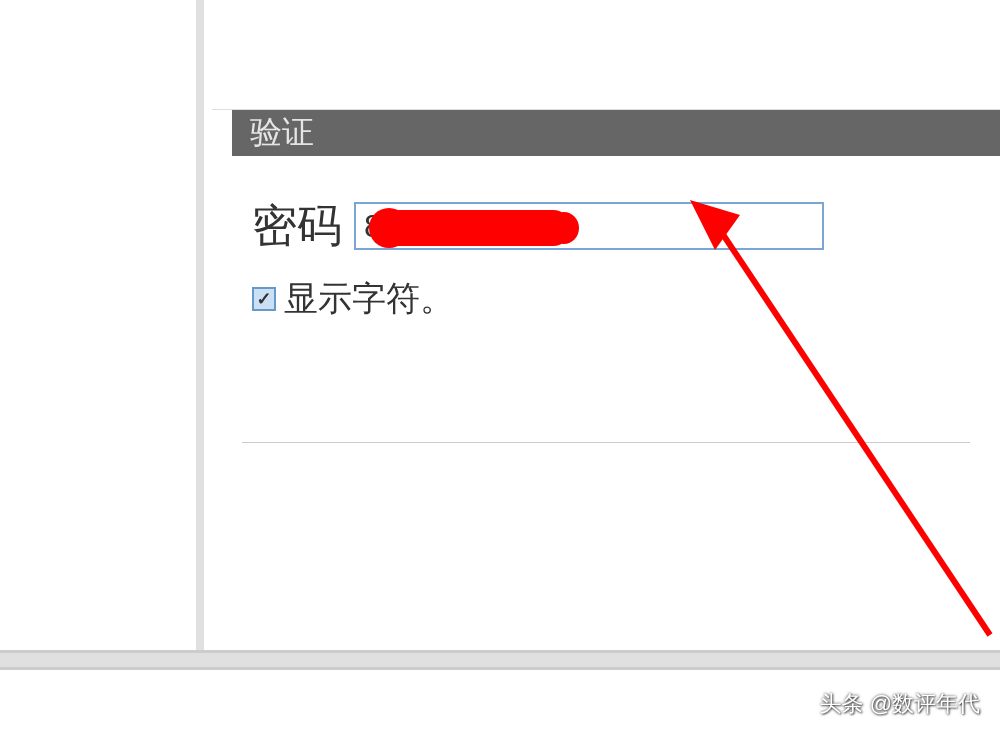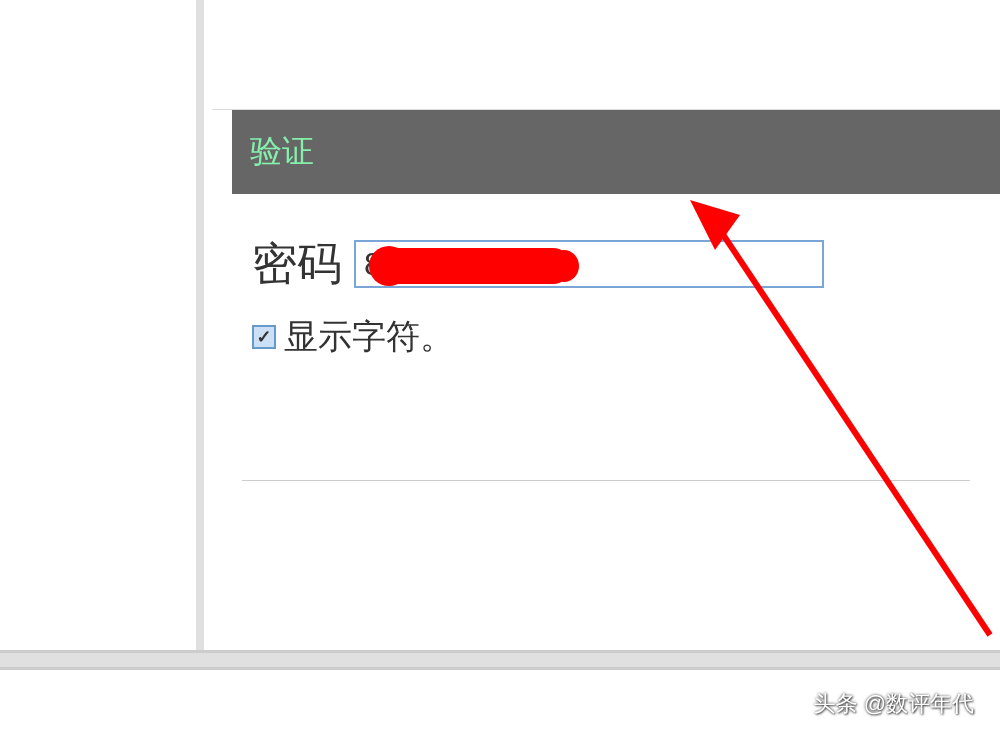--- a/index.html
+++ b/index.html
@@ -26,22 +26,22 @@
       top: 0;
       right: 0;
       bottom: 0;
     }
     .top-space {
       height: 110px;
       border-bottom: 1px solid #ddd;
     }
     .section-header {
       background: #666666;
-      color: #86efac;
-      padding: 20px 18px;
+      color: #e5e5e5;
+      padding: 1px 18px;
       font-size: 32px;
       font-weight: normal;
       margin-left: 20px;
     }
     .form-area {
       padding: 40px 40px 20px 40px;
     }
     .field-row {
       display: flex;
       align-items: center;
@@ -151,21 +151,21 @@
       position: absolute;
       left: 680px;
       top: 195px;
       width: 320px;
       height: 450px;
       pointer-events: none;
       z-index: 10;
     }
     .watermark {
       position: absolute;
-      right: 26px;
+      right: 20px;
       bottom: 15px;
       font-size: 22px;
       color: #fff;
       text-shadow: 0 0 3px rgba(0,0,0,0.8), 1px 1px 2px rgba(0,0,0,0.6);
       z-index: 20;
     }
   </style>
 </head>
 <body>
 

